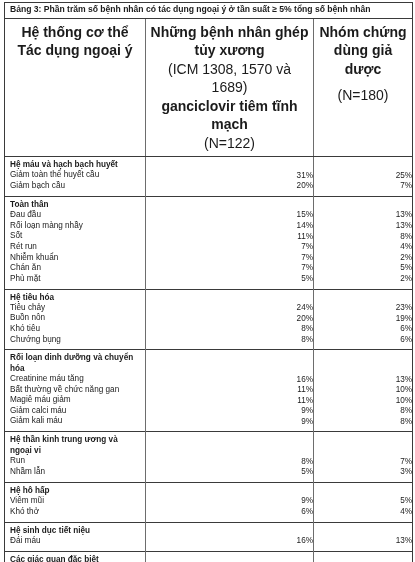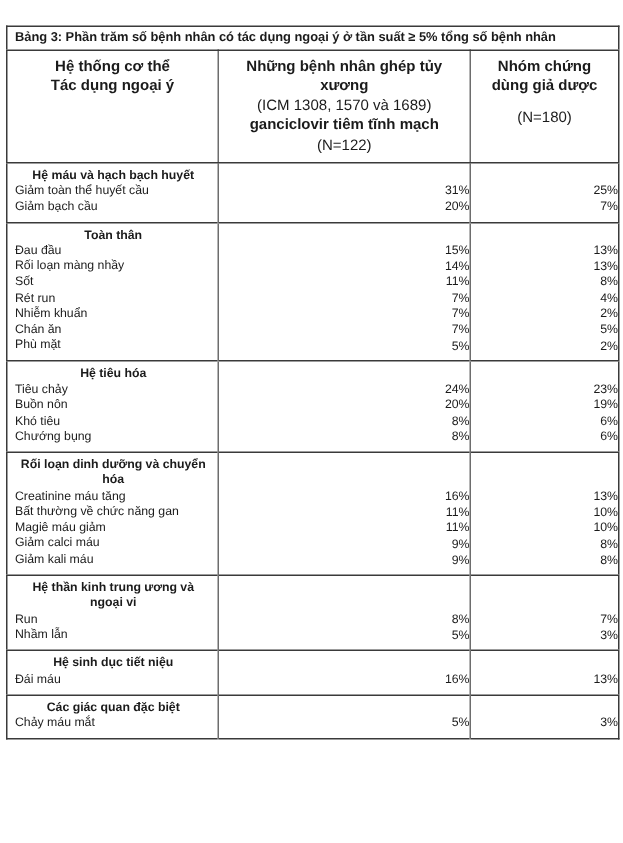--- a/index.html
+++ b/index.html
@@ -12,21 +12,21 @@
     height: 562px;
     font-family: "Liberation Sans", "DejaVu Sans", sans-serif;
     color: #1b1b1b;
     overflow: hidden;
   }
   .page {
     width: 331px;
     height: 562px;
     position: relative;
     box-sizing: border-box;
-    padding: 17px 3px 3px 4px;
+    padding: 2px 3px 3px 4px;
   }
   table.tbl {
     width: 408px;
     border-collapse: collapse;
     table-layout: fixed;
     border: 1.5px solid #3a3a3a;
   }
   col.c-name  { width: 141px; }
   col.c-drug  { width: 168px; }
   col.c-plac  { width:  99px; }
@@ -42,21 +42,21 @@
     white-space: nowrap;
   }
 
   
   td.hd {
     border-bottom: 1.5px solid #3a3a3a;
     border-right: 1.2px solid #6d6d6d;
     padding: 4px 3px 4px 3px;
     text-align: center;
     vertical-align: top;
-    font-size: 10px;
+    font-size: 14px;
     line-height: 1.32;
   }
   td.hd:last-child { border-right: none; }
   .hd-bold { font-weight: bold; }
   .hd-vcent { padding-top: 11px; }
   .hd-gap { display:block; height: 8px; }
 
   
   td.bd {
     border-right: 1.2px solid #6d6d6d;
@@ -71,21 +71,20 @@
   tr.first-grp > td { border-top: none; }
 
   .cellpad { padding: 3px 4px 4px 5px; }
   .cellpad-num { padding: 3px 0 4px 0; text-align: right; }
 
   .grp-head {
     font-weight: bold;
     line-height: 1.26;
     margin: 0 0 0 0;
     white-space: nowrap;
-    text-align: center;
   }
   .grp-head.wrap { white-space: normal; }
 
   .item-line {
     line-height: 1.29;
     white-space: nowrap;
   }
   .num-line {
     line-height: 1.29;
   }
@@ -269,20 +268,43 @@
               <div class="spacer-line">.</div>
               <div class="spacer-line">.</div>
               <div class="num-line">7%</div>
               <div class="num-line">3%</div>
             </div>
           </td>
         </tr>
         <tr class="grp">
           <td class="bd">
             <div class="cellpad">
+              <div class="grp-head">Hệ hô hấp</div>
+              <div class="item-line">Viêm mũi</div>
+              <div class="item-line">Khó thở</div>
+            </div>
+          </td>
+          <td class="bd">
+            <div class="cellpad-num">
+              <div class="spacer-line">.</div>
+              <div class="num-line">9%</div>
+              <div class="num-line">6%</div>
+            </div>
+          </td>
+          <td class="bd">
+            <div class="cellpad-num">
+              <div class="spacer-line">.</div>
+              <div class="num-line">5%</div>
+              <div class="num-line">4%</div>
+            </div>
+          </td>
+        </tr>
+        <tr class="grp">
+          <td class="bd">
+            <div class="cellpad">
               <div class="grp-head">Hệ sinh dục tiết niệu</div>
               <div class="item-line">Đái máu</div>
             </div>
           </td>
           <td class="bd">
             <div class="cellpad-num">
               <div class="spacer-line">.</div>
               <div class="num-line">16%</div>
             </div>
           </td>

